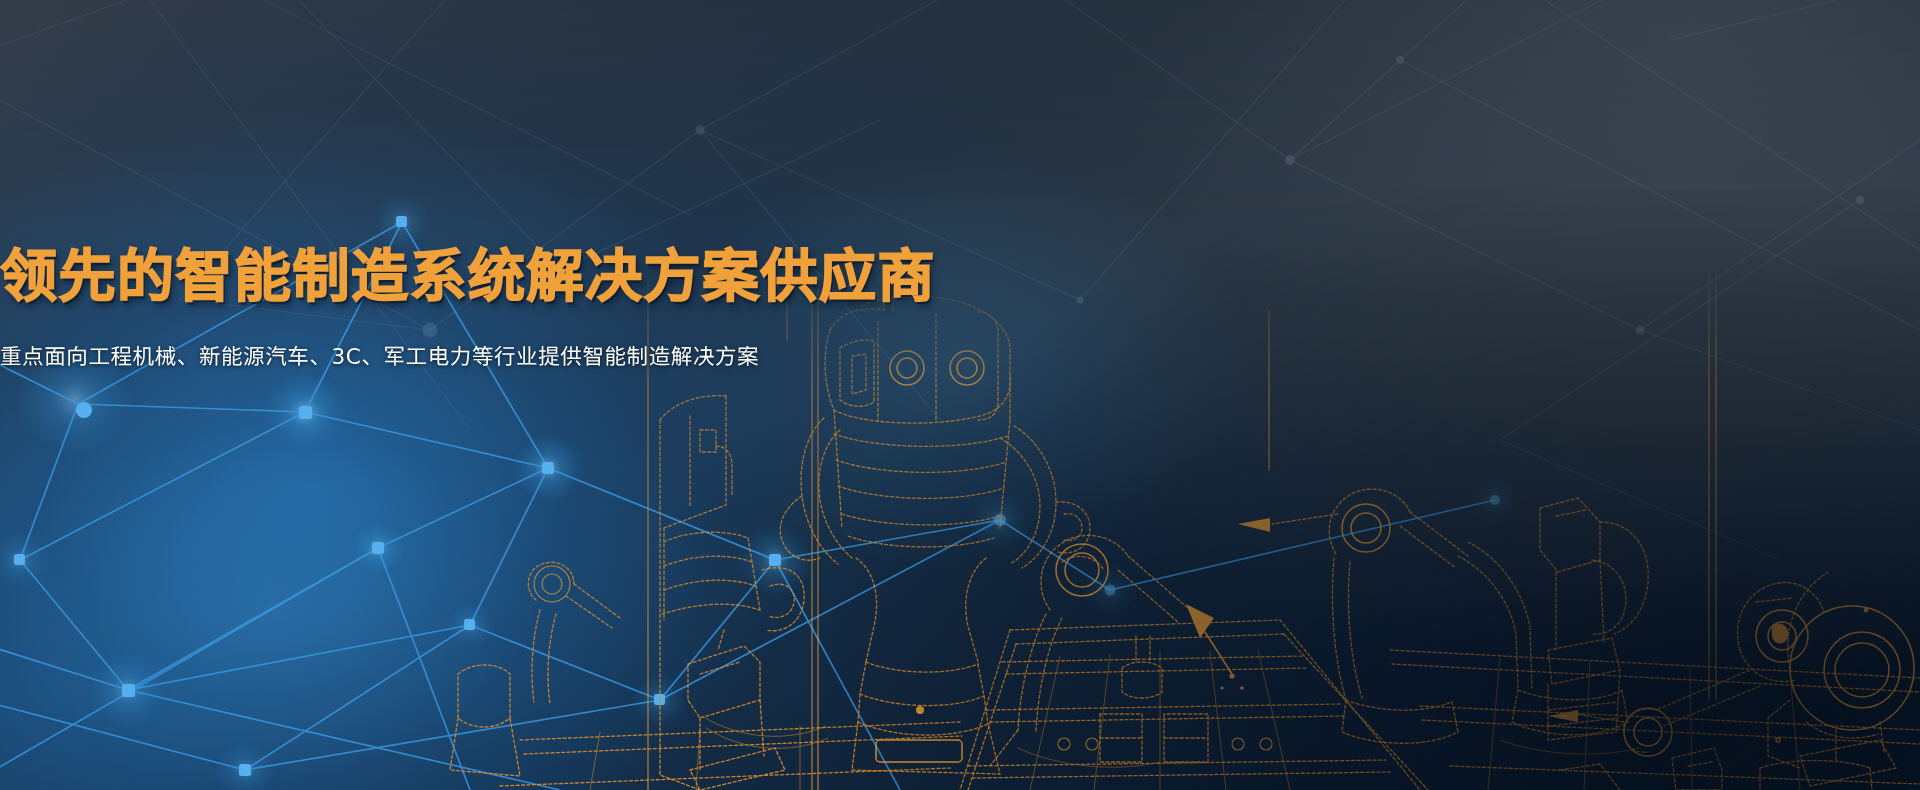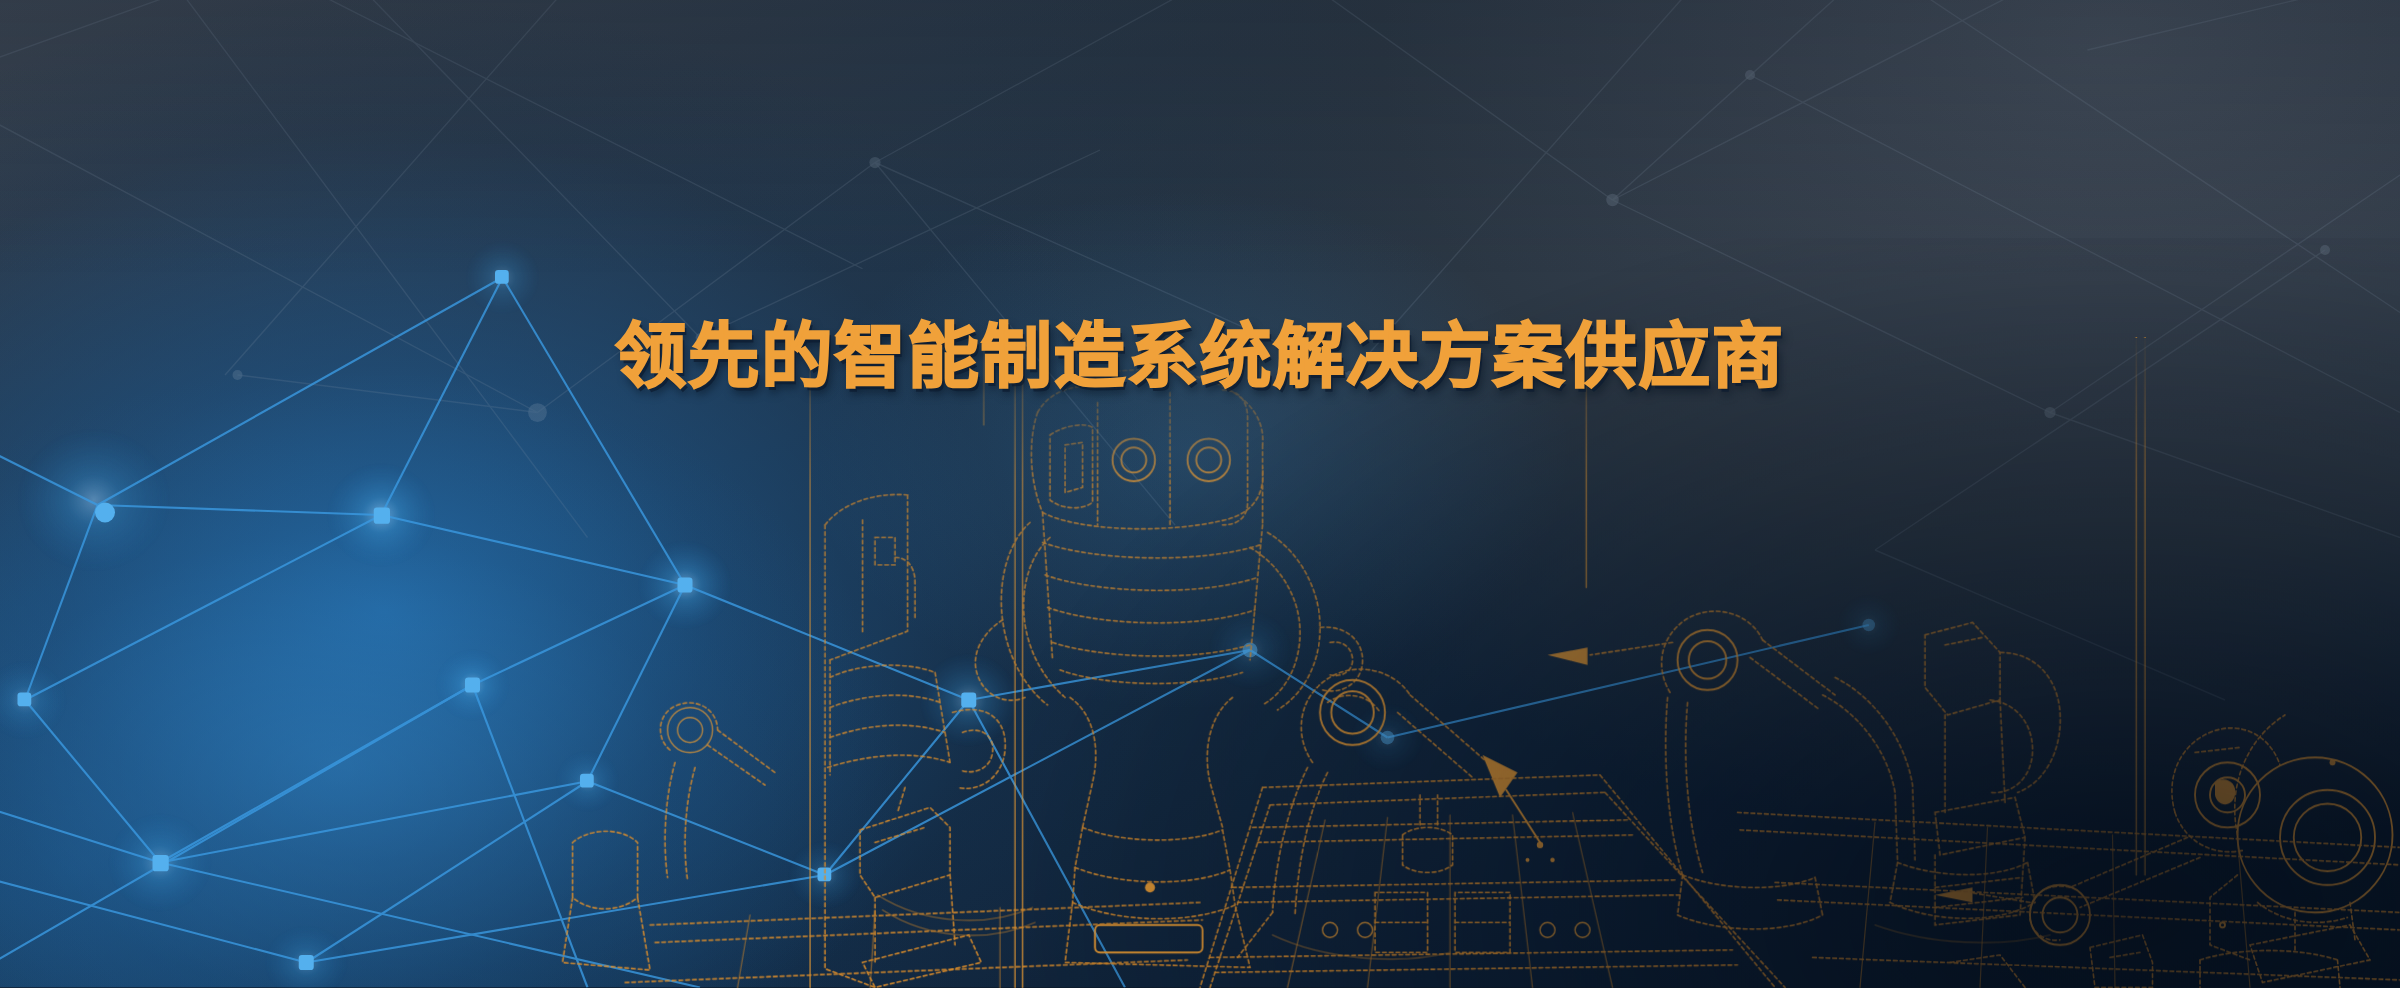--- a/index.html
+++ b/index.html
@@ -57,22 +57,22 @@
   .artwork{
     position:absolute; left:0; bottom:0;
     width:1920px; height:520px;
     pointer-events:none;
   }
   .artwork svg{ display:block; width:1920px; height:520px; }
 
   
   .copy{
     position:absolute;
-    left:0; right:0; top:258px;
-    text-align:center;
+    left:0; right:0; top:248px;
+    text-align:left;
     z-index:40;
   }
   .headline{
     font-size:57px;
     line-height:1.0;
     font-weight:700;
     letter-spacing:1.5px;
     color:#F0A13A;
     -webkit-text-stroke:1.6px #F0A13A;
     text-shadow:
@@ -517,15 +517,16 @@
       </g>
     </g>
   </svg>
   </div>
 
   <div class="vignette-br"></div>
   <div class="vignette-top"></div>
 
   <div class="copy">
     <div class="headline">领先的智能制造系统解决方案供应商</div>
+    <div class="subhead">重点面向工程机械、新能源汽车、3C、军工电力等行业提供智能制造解决方案</div>
   </div>
 
 </div>
 
 </body></html>

